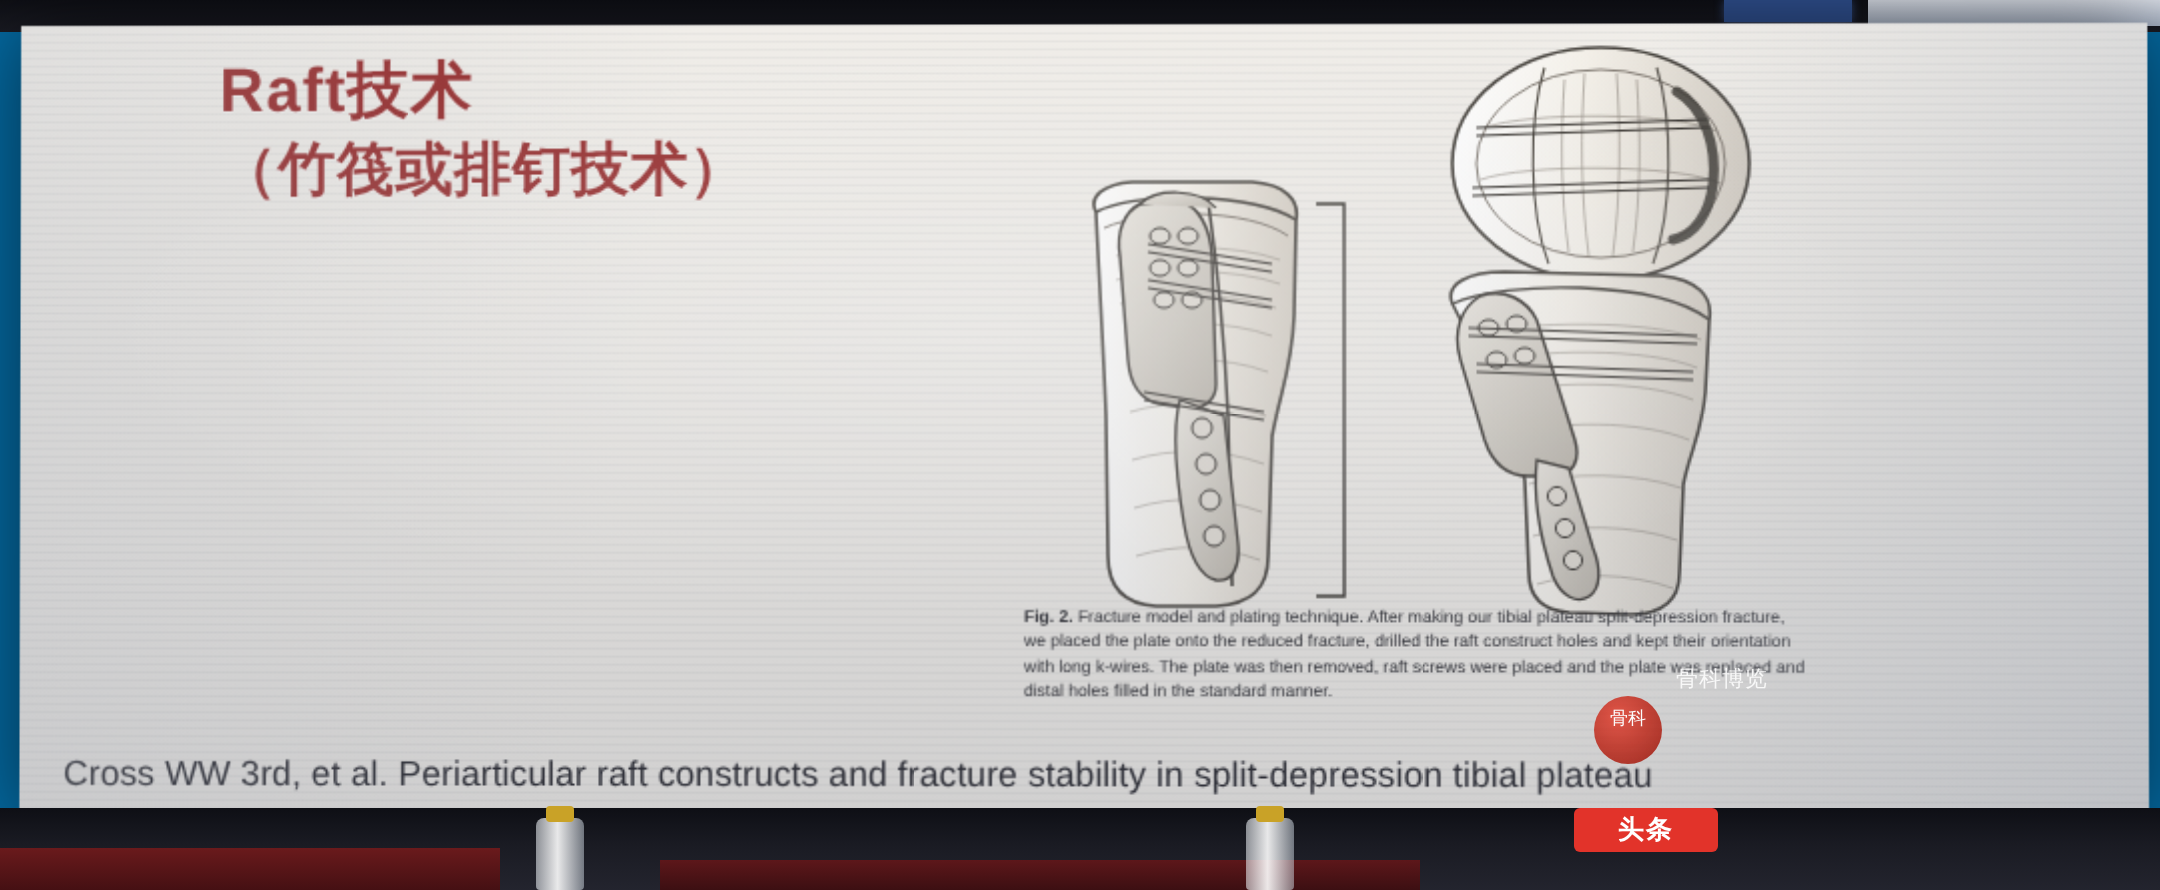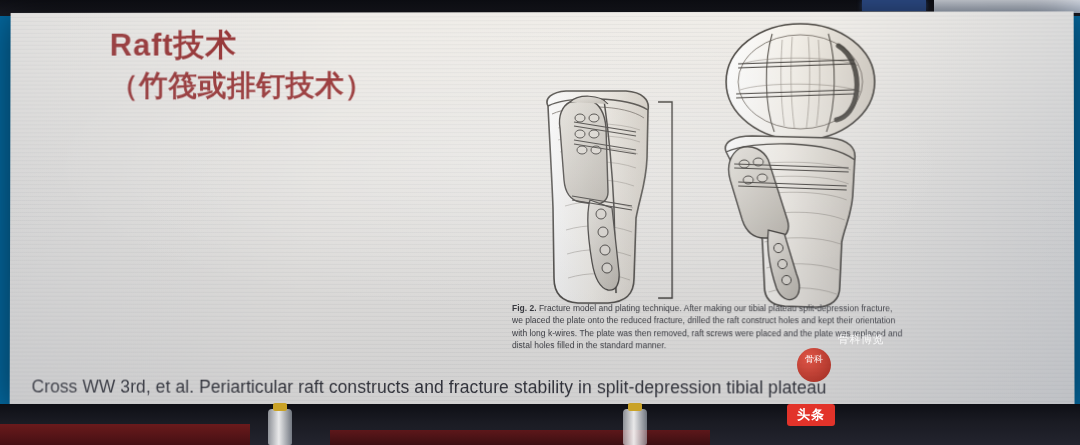--- a/index.html
+++ b/index.html
@@ -200,21 +200,21 @@
     font-size: 17px;
     font-weight: 700;
     letter-spacing: 0.5px;
   }
   #brand-logo {
     display: inline-block;
     background: #e2332a;
     color: #fff;
     font-size: 13px;
     font-weight: 700;
-    padding: 2px 10px;
+    padding: 2px 22px;
     border-radius: 3px;
     letter-spacing: 1px;
   }
 </style>
 </head>
 <body>
 
 <div id="stage">
 
   <div id="top-band"></div>

